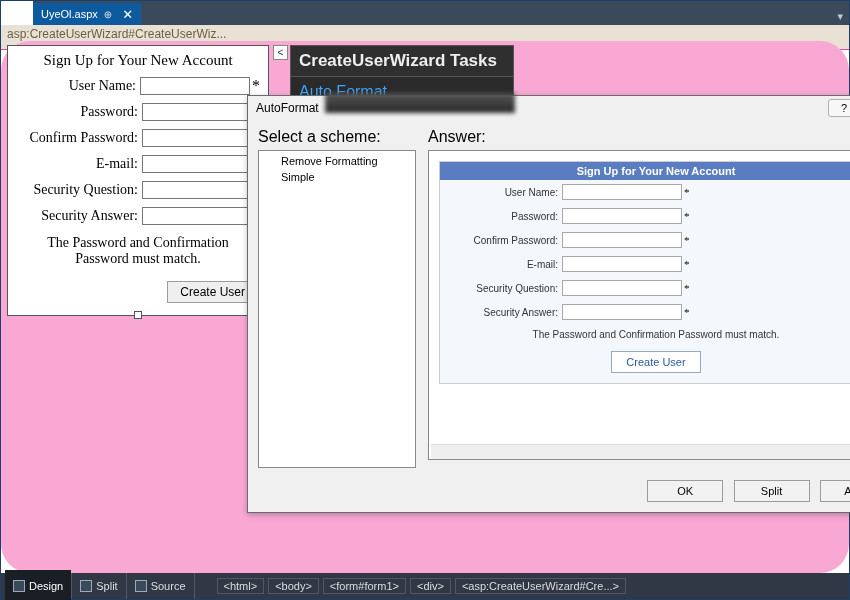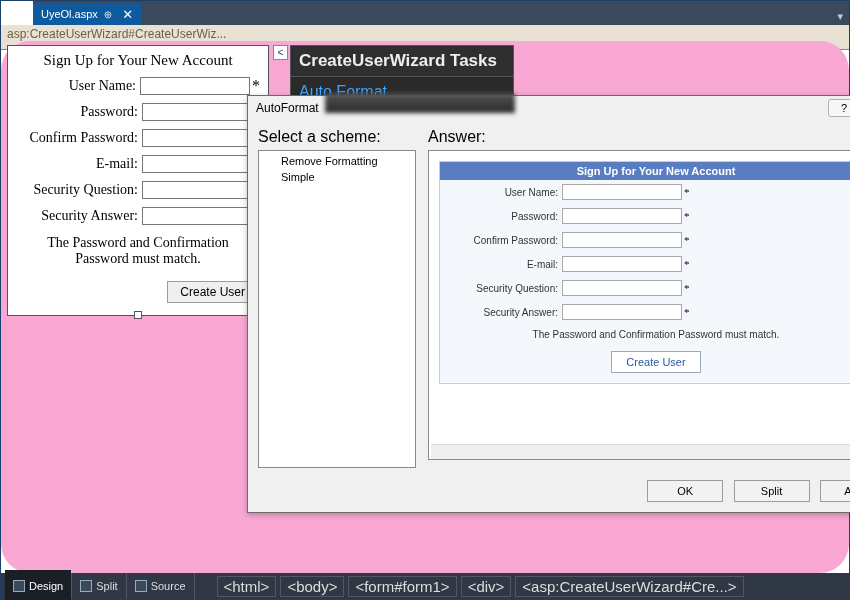--- a/index.html
+++ b/index.html
@@ -75,21 +75,21 @@
 
   
   .blur-strip { position:absolute; background: linear-gradient(#555,#2a2a2a); filter: blur(2px); height:20px; }
 
   
   .statusbar { position: absolute; left: 0; right: 0; bottom: 0; height: 26px; background: #2f3844; display: flex; align-items: center; padding: 0 4px; }
   .view-tab { color: #ddd; font-size: 11px; padding: 0 8px; display: flex; align-items: center; height: 32px; cursor:pointer; }
   .view-tab.active { background: #1a1f25; color: #fff; }
   .view-tab .ic { width: 12px; height: 12px; border: 1px solid #9ab; margin-right: 4px; background: #3a4a5a; }
   .view-sep { width:1px; height:26px; background:#556; }
-  .statusbar .path-seg { color: #ddd; font-size: 15px; border: 1px solid #556; padding: 1px 6px; margin-left: 4px; background: #2f3844; cursor:pointer; }
+  .statusbar .path-seg { color: #ddd; font-size: 11px; border: 1px solid #556; padding: 1px 6px; margin-left: 4px; background: #2f3844; cursor:pointer; }
   .status-left-gap { width: 18px; }
 </style>
 </head>
 <body>
 
 <div class="app-chrome">
 
   <div class="tab-strip">
     <div class="doc-tab">
       <span>UyeOl.aspx</span>

